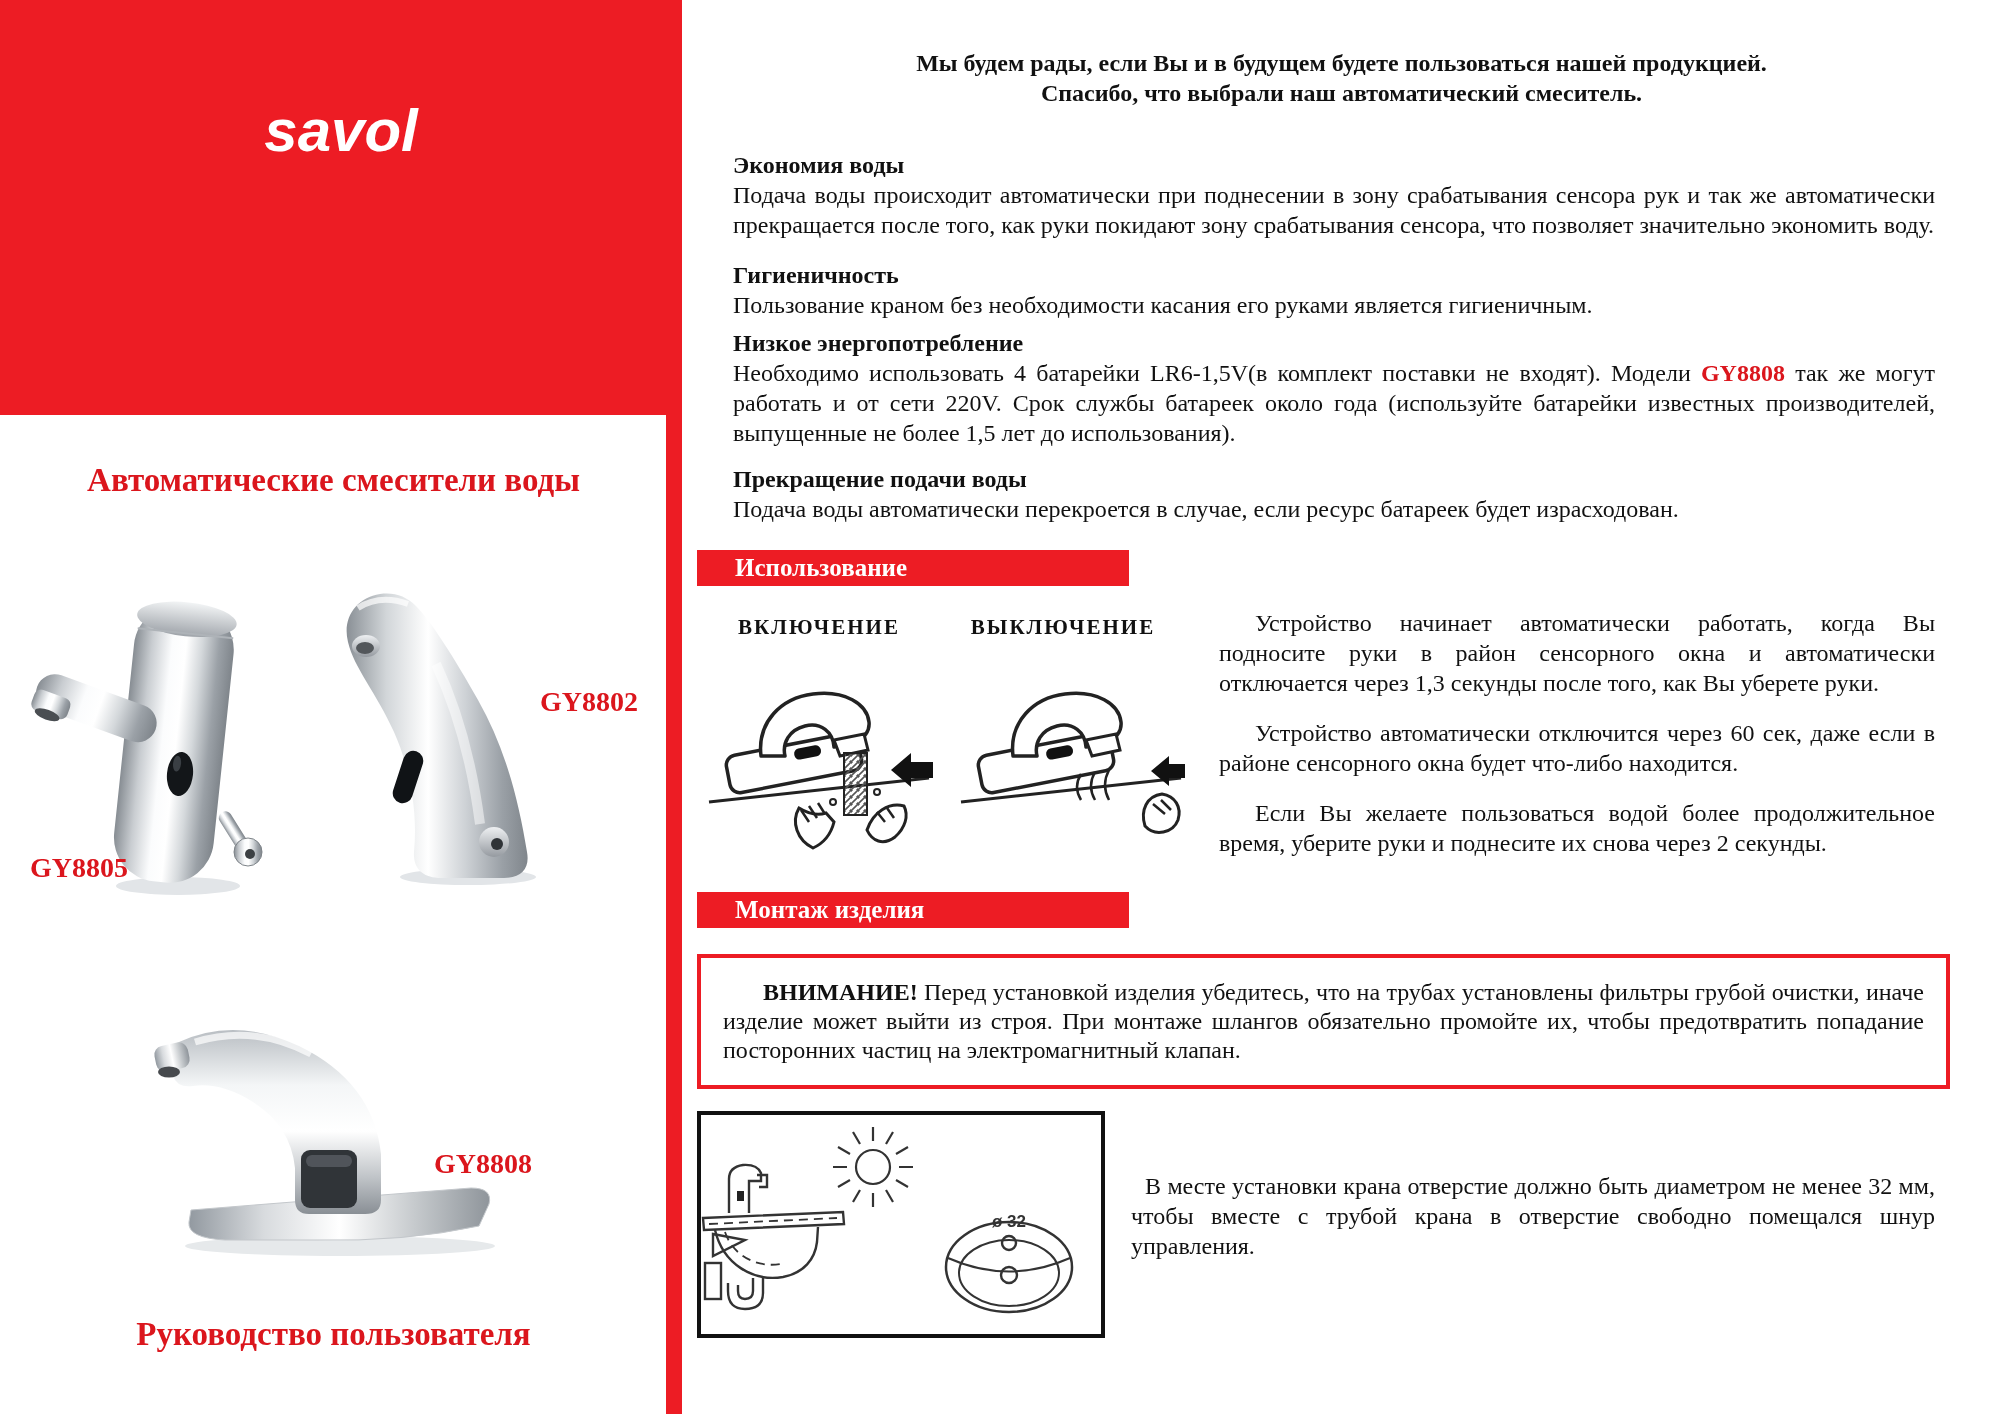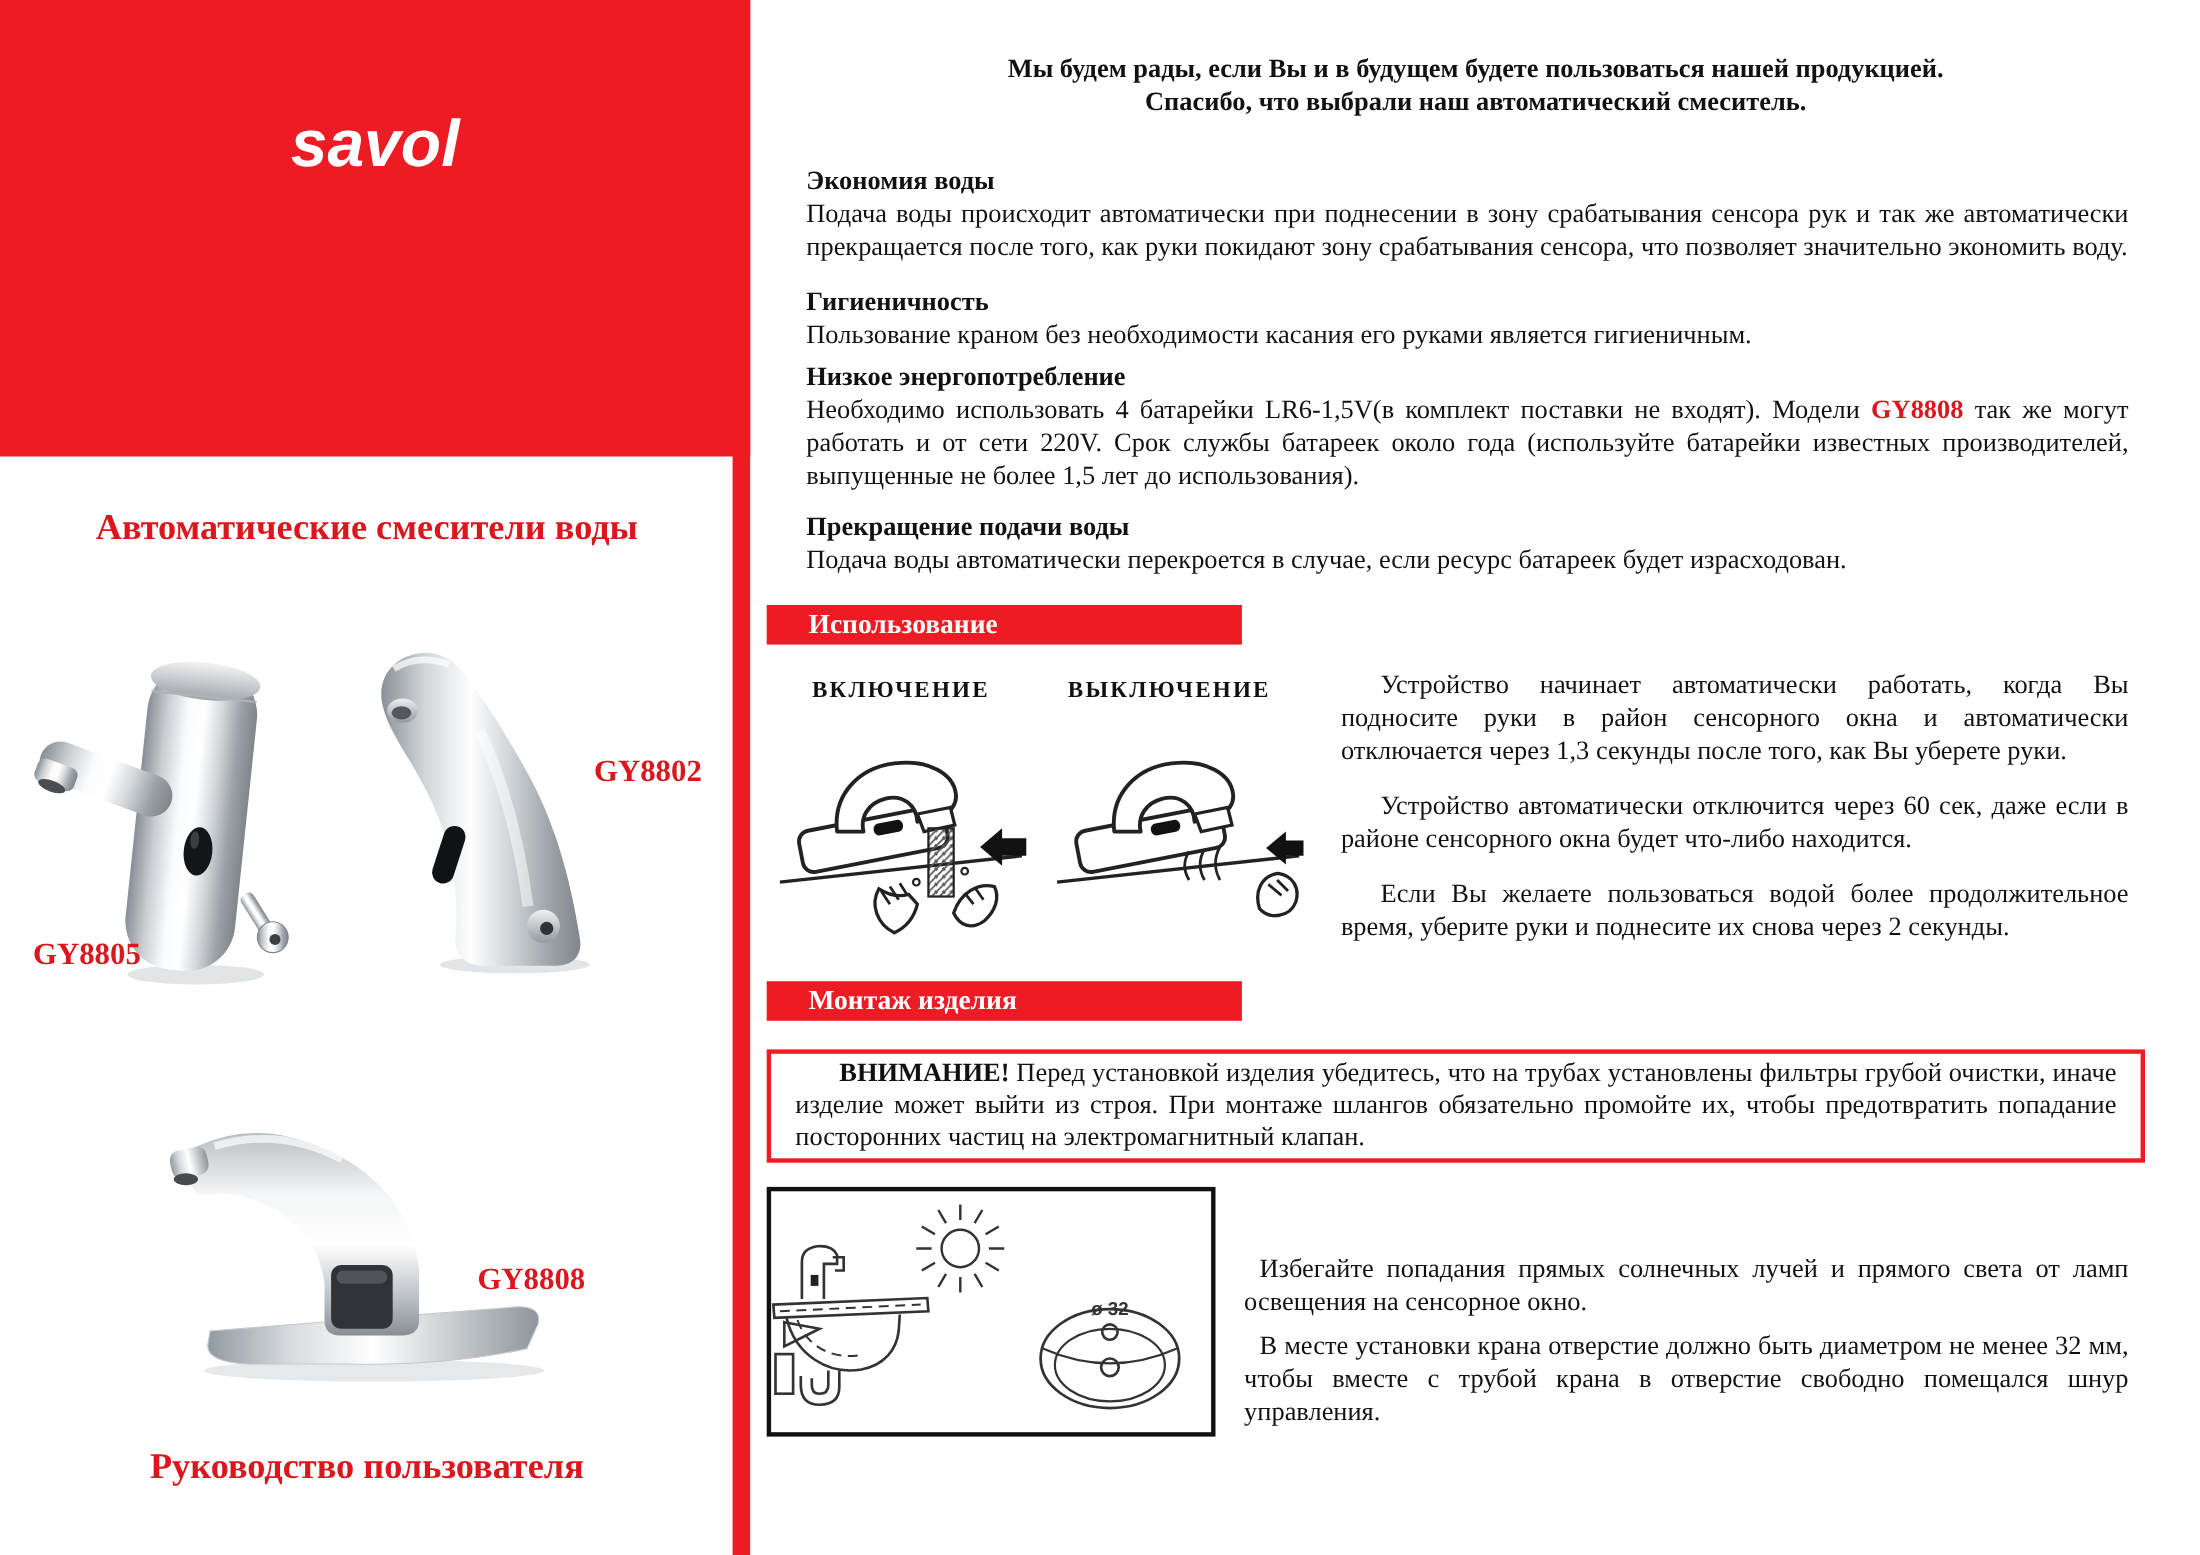--- a/index.html
+++ b/index.html
@@ -51,21 +51,21 @@
   .banner.b2 { margin-top:14px; }
   .usage-row { display:flex; margin-top:10px; }
   .usage-left { width:488px; flex:0 0 488px; }
   .onoff-row { display:flex; margin-top:16px; }
   .onoff-row span { flex:1; text-align:center; font-weight:bold; font-size:21px; letter-spacing:2px; }
   .usage-svg { display:block; margin-top:8px; }
   .usage-right { flex:1; margin-left:34px; margin-right:15px; }
   .usage-right p { text-indent:36px; text-align:justify; margin-top:12px; }
   .usage-right p + p { margin-top:20px; }
   .warn-box {
-    margin-top:26px; border:4px solid var(--brand-red); padding:4px 22px;
+    margin-top:26px; border:4px solid var(--brand-red); padding:20px 22px;
     text-align:justify; line-height:29px;
   }
   .warn-box .lead { font-weight:bold; }
   .warn-indent { display:inline-block; width:40px; }
   .bottom-row { display:flex; margin-top:22px; }
   .diagram-box { flex:0 0 408px; width:408px; height:227px; border:4px solid #111; background:#fff; }
   .bottom-text { flex:1; margin-left:26px; margin-right:15px; padding-top:60px; }
   .bottom-text p { text-indent:14px; text-align:justify; }
   .bottom-text p + p { margin-top:10px; }
   svg text { font-family:"Liberation Sans","DejaVu Sans",sans-serif; }
@@ -278,19 +278,18 @@
             <ellipse cx="308" cy="152" rx="63" ry="45" stroke-width="2.5"></ellipse>
             <ellipse cx="308" cy="158" rx="50" ry="33" stroke-width="2"></ellipse>
             <path d="M247 143 Q308 170 369 143" stroke-width="2"></path>
             <circle cx="308" cy="128" r="7" stroke-width="2.4"></circle>
             <circle cx="308" cy="160" r="8" stroke-width="2.4"></circle>
           </g>
           <text x="308" y="112" text-anchor="middle" font-size="17" font-weight="bold" fill="#333">ø 32</text>
         </svg>
       </div>
       <div class="bottom-text">
-        <p>Избегайте попадания прямых солнечных лучей и прямого света от ламп освещения на сенсорное окно.</p>
         <p>В месте установки крана отверстие должно быть диаметром не менее 32 мм, чтобы вместе с трубой крана в отверстие свободно помещался шнур управления.</p>
       </div>
     </div>
 
   </div>
 </div>
 
 </body></html>

